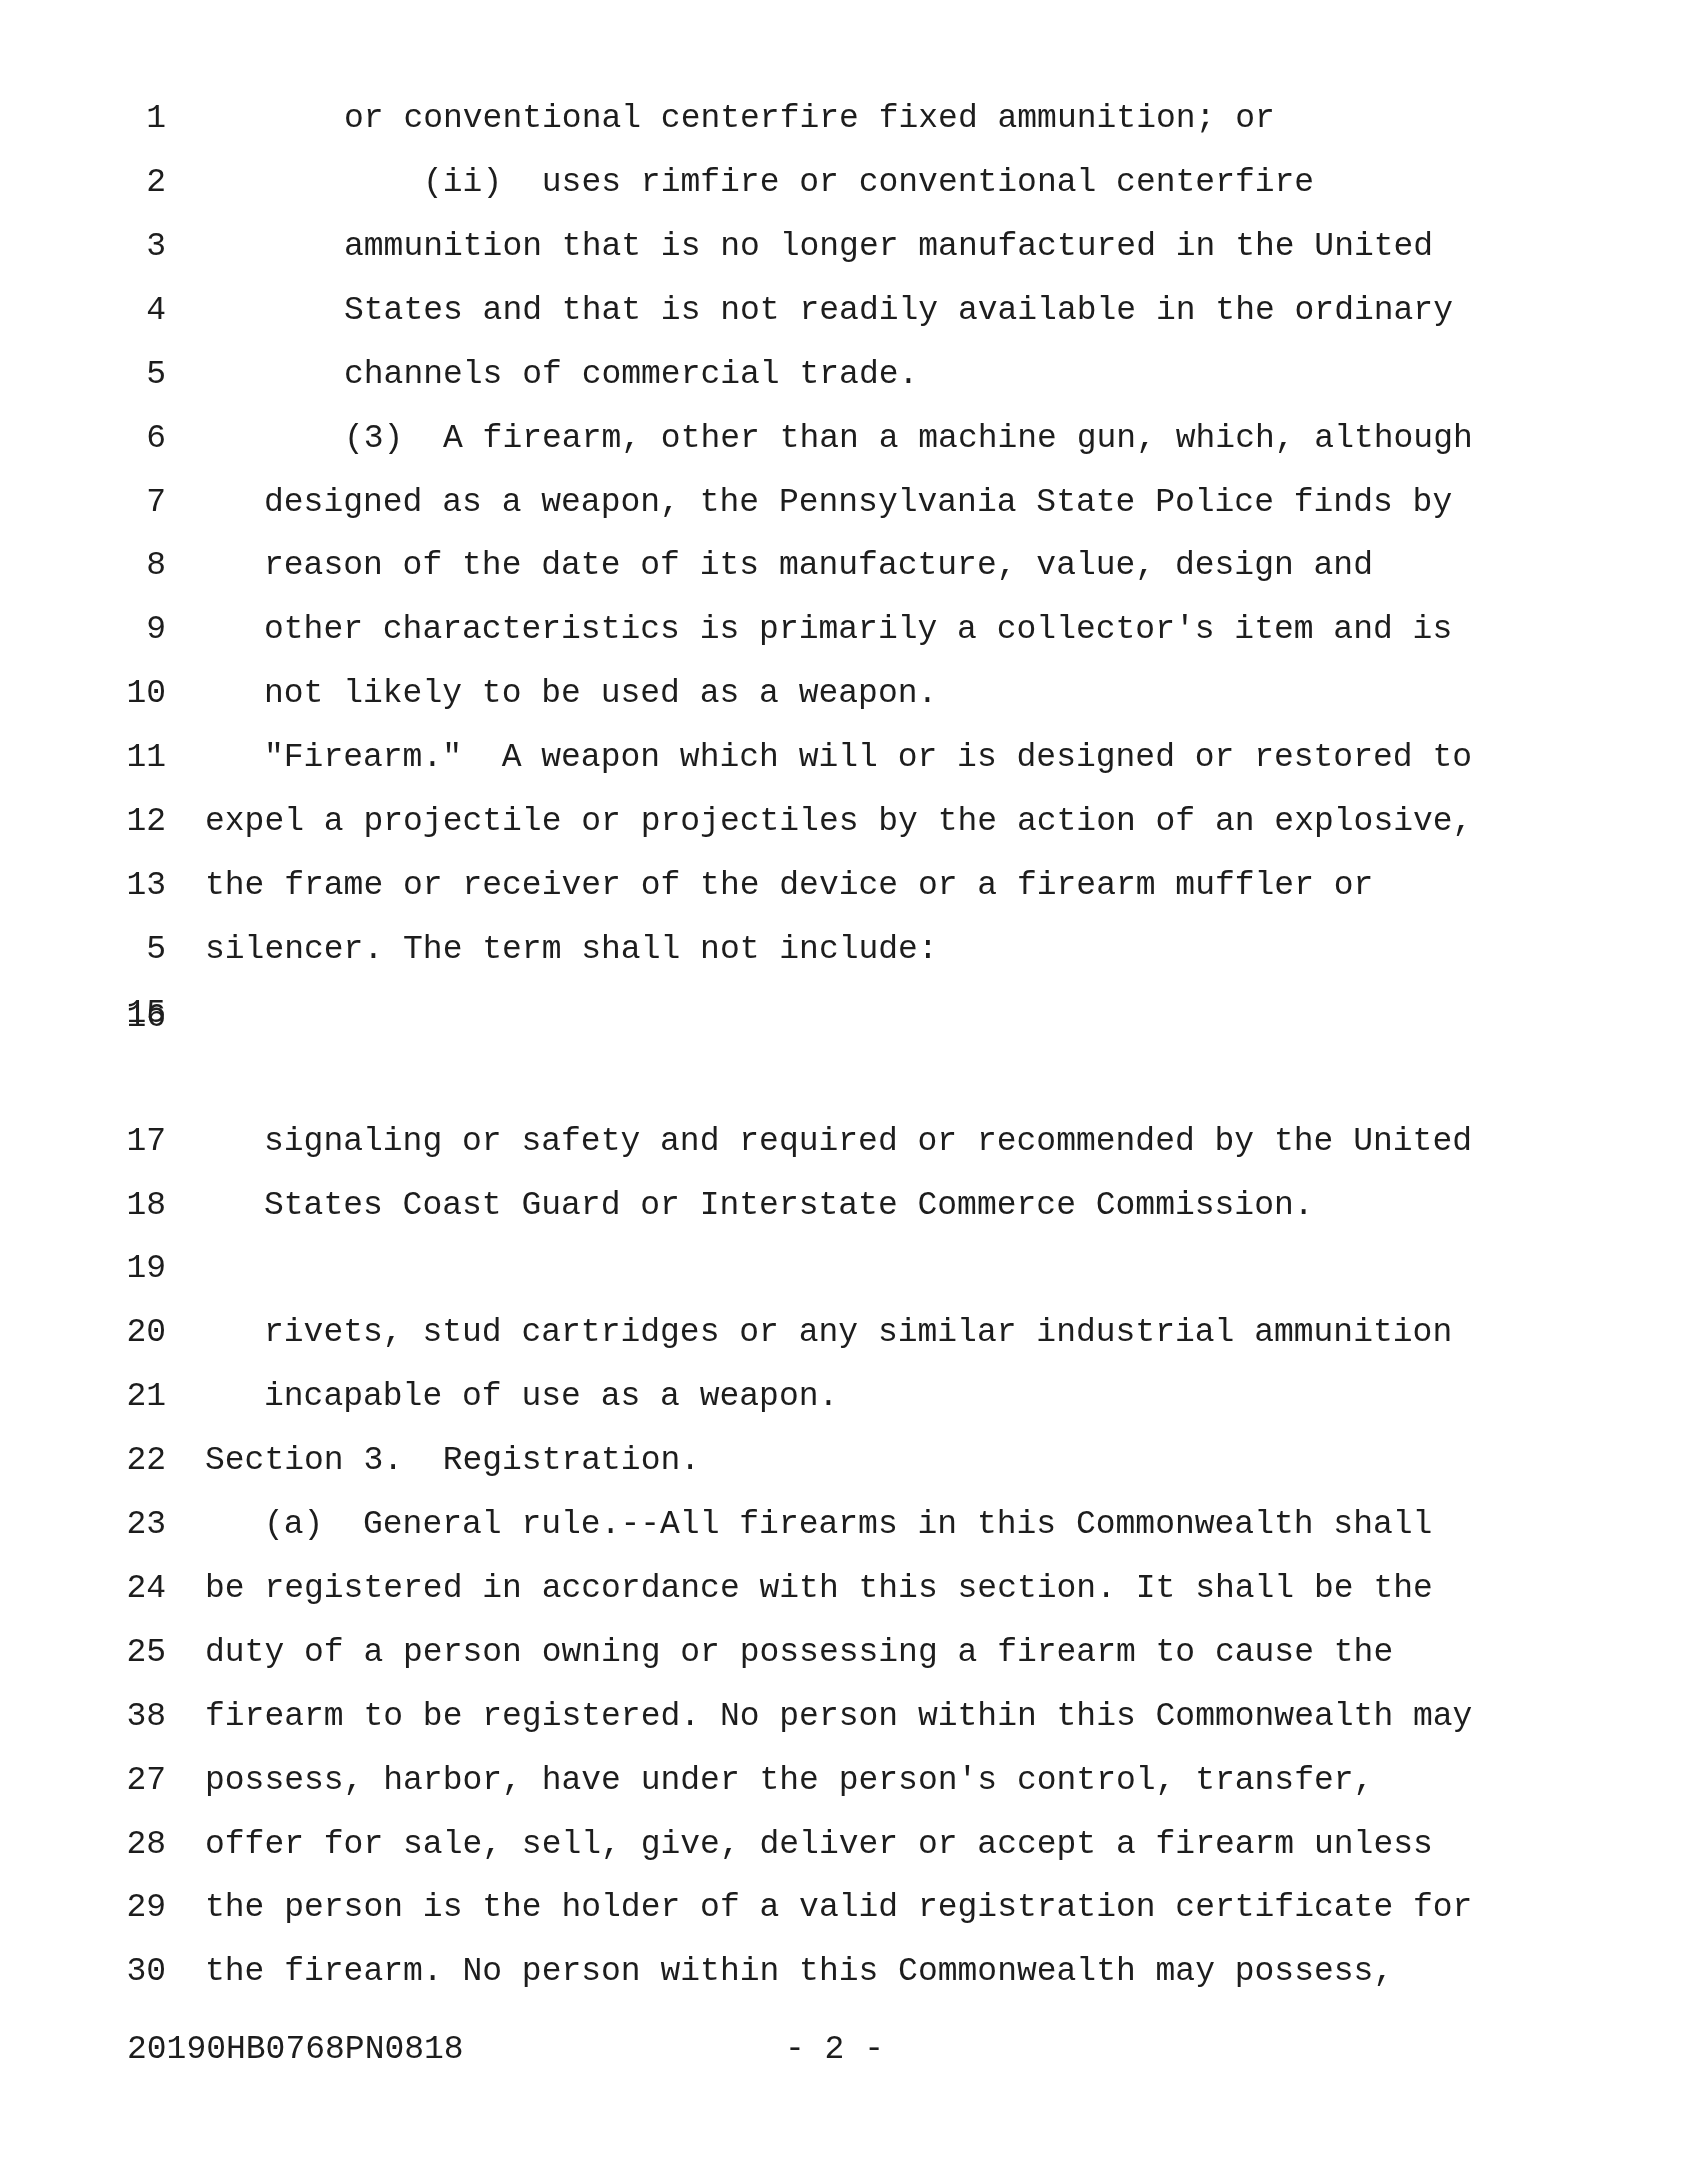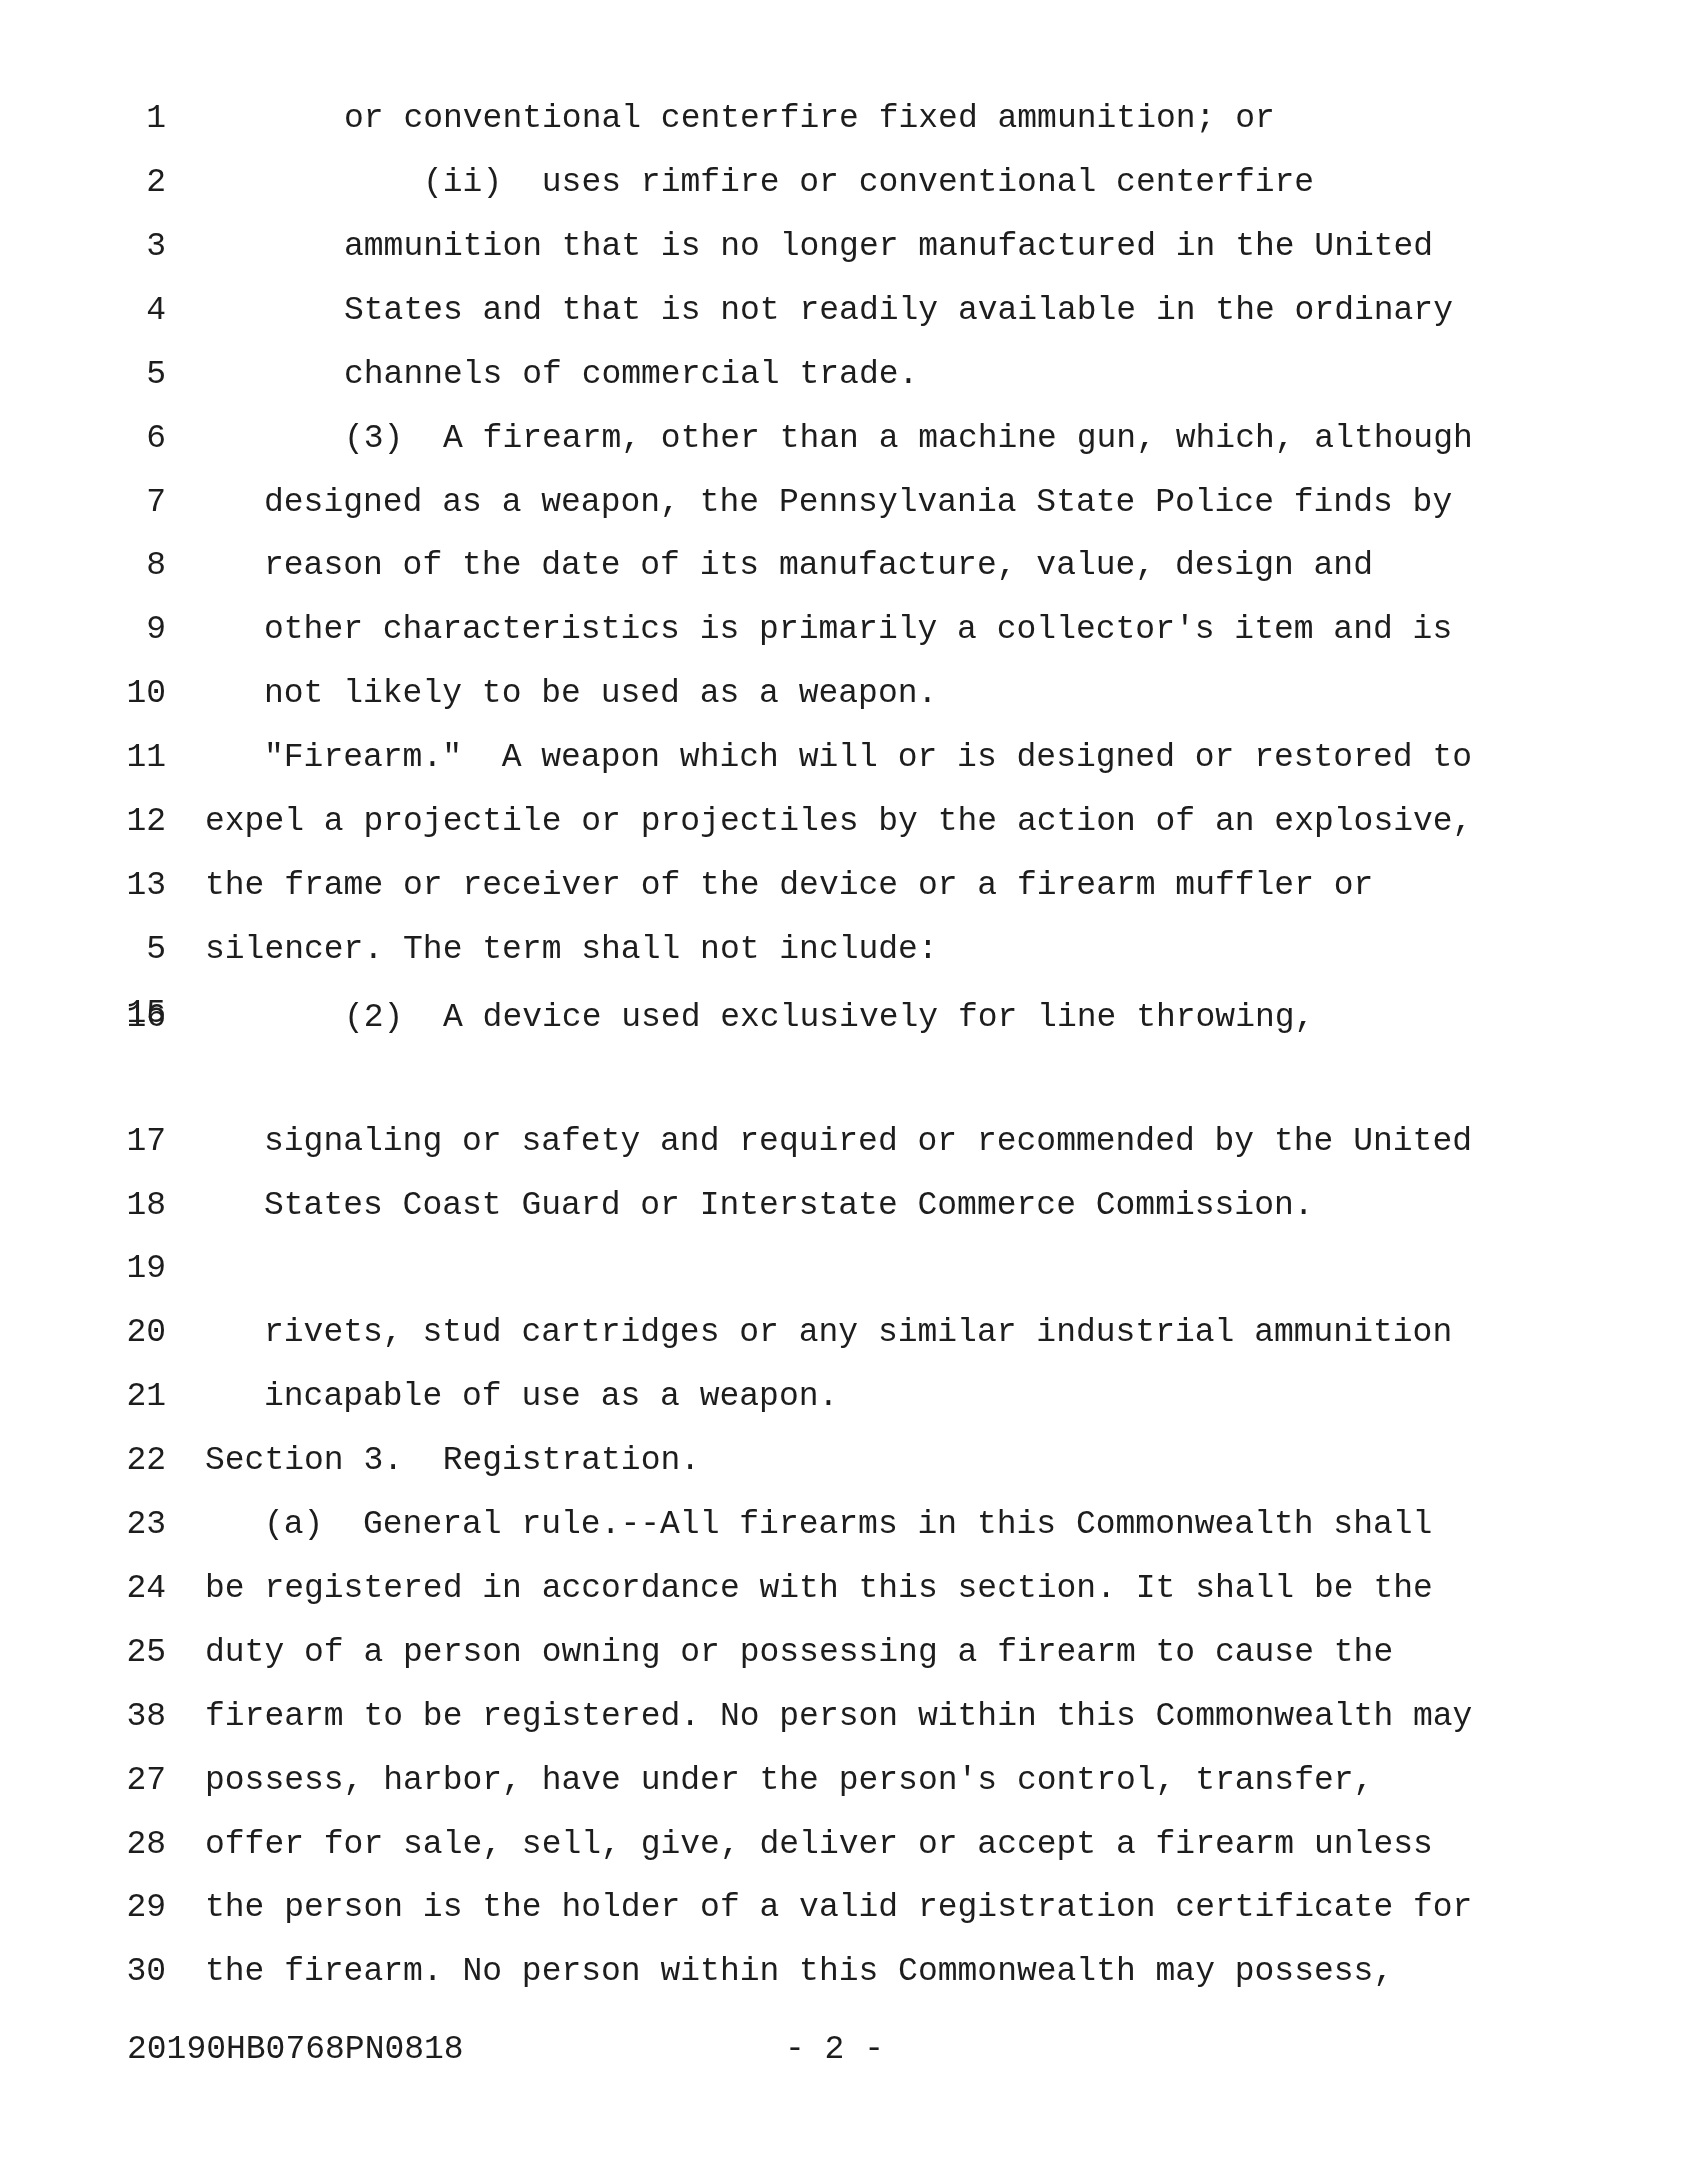--- a/index.html
+++ b/index.html
@@ -64,21 +64,21 @@
       <div class="line" style="top: 407px;"><span class="num">6</span><span class="txt" style="left: 344px;">(3)  A firearm, other than a machine gun, which, although</span></div>
       <div class="line" style="top: 471px;"><span class="num">7</span><span class="txt" style="left: 264px;">designed as a weapon, the Pennsylvania State Police finds by</span></div>
       <div class="line" style="top: 534px;"><span class="num">8</span><span class="txt" style="left: 264px;">reason of the date of its manufacture, value, design and</span></div>
       <div class="line" style="top: 598px;"><span class="num">9</span><span class="txt" style="left: 264px;">other characteristics is primarily a collector's item and is</span></div>
       <div class="line" style="top: 662px;"><span class="num">10</span><span class="txt" style="left: 264px;">not likely to be used as a weapon.</span></div>
       <div class="line" style="top: 726px;"><span class="num">11</span><span class="txt" style="left: 264px;">"Firearm."  A weapon which will or is designed or restored to</span></div>
       <div class="line" style="top: 790px;"><span class="num">12</span><span class="txt" style="left: 205px;">expel a projectile or projectiles by the action of an explosive,</span></div>
       <div class="line" style="top: 854px;"><span class="num">13</span><span class="txt" style="left: 205px;">the frame or receiver of the device or a firearm muffler or</span></div>
       <div class="line" style="top: 918px;"><span class="num">5</span><span class="txt" style="left: 205px;">silencer. The term shall not include:</span></div>
       <div class="line" style="top: 982px;"><span class="num">15</span></div>
-      <div class="line" style="top: 986px; padding-left: 7px;"><span class="num">16</span><span class="txt" style="left: 344px;">(2)  A device used exclusively for line throwing,</span></div>
+      <div class="line" style="top: 986px; padding-left: 7px;"><span class="num">16</span></div>
       <div class="line" style="top: 1110px;"><span class="num">17</span><span class="txt" style="left: 264px;">signaling or safety and required or recommended by the United</span></div>
       <div class="line" style="top: 1174px; padding-left: 13px;"><span class="num">18</span><span class="txt" style="left: 264px;">States Coast Guard or Interstate Commerce Commission.</span></div>
       <div class="line" style="top: 1237px;"><span class="num">19</span></div>
       <div class="line" style="top: 1301px;"><span class="num">20</span><span class="txt" style="left: 264px;">rivets, stud cartridges or any similar industrial ammunition</span></div>
       <div class="line" style="top: 1365px;"><span class="num">21</span><span class="txt" style="left: 264px;">incapable of use as a weapon.</span></div>
       <div class="line" style="top: 1429px;"><span class="num">22</span><span class="txt" style="left: 205px;">Section 3.  Registration.</span></div>
       <div class="line" style="top: 1493px;"><span class="num">23</span><span class="txt" style="left: 264px;">(a)  General rule.--All firearms in this Commonwealth shall</span></div>
       <div class="line" style="top: 1557px;"><span class="num">24</span><span class="txt" style="left: 205px;">be registered in accordance with this section. It shall be the</span></div>
       <div class="line" style="top: 1621px;"><span class="num">25</span><span class="txt" style="left: 205px;">duty of a person owning or possessing a firearm to cause the</span></div>
       <div class="line" style="top: 1685px;"><span class="num">38</span><span class="txt" style="left: 205px;">firearm to be registered. No person within this Commonwealth may</span></div>

